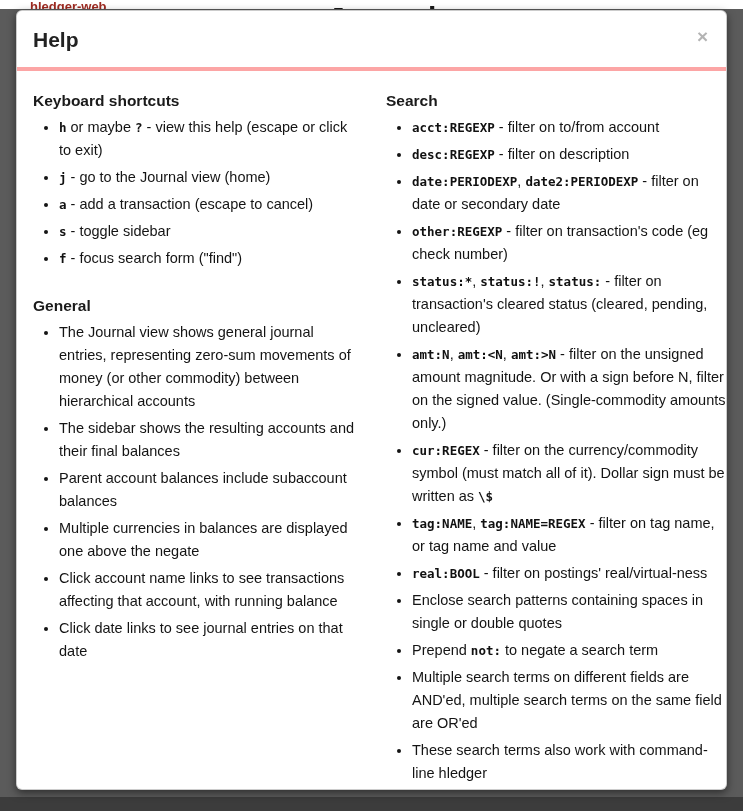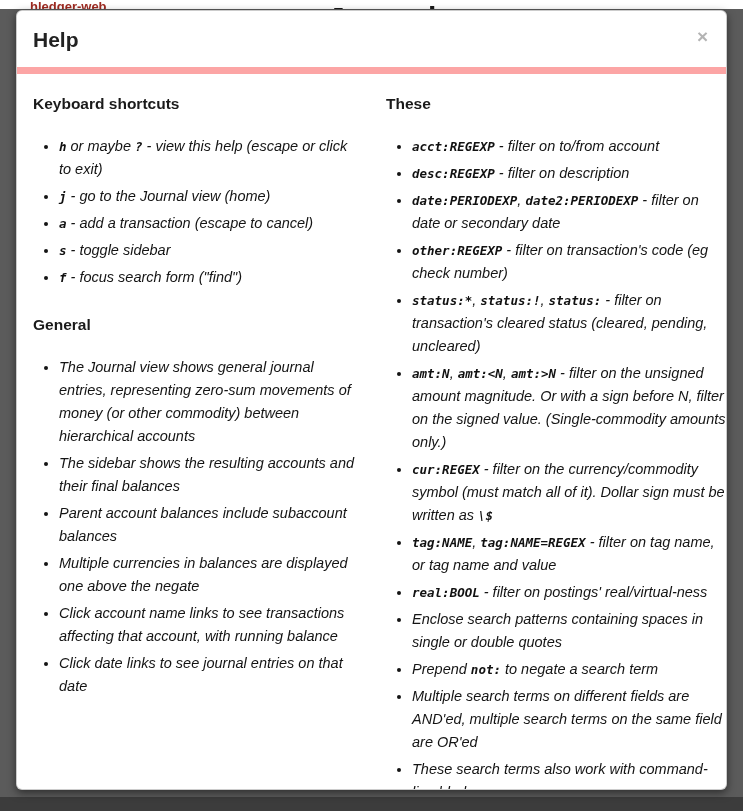--- a/index.html
+++ b/index.html
@@ -36,21 +36,21 @@
     position:absolute;left:16px;top:10px;width:711px;height:780px;
     background:#ffffff;border-radius:6px;z-index:3;
     box-shadow:0 3px 9px rgba(0,0,0,0.5);
     border:1px solid rgba(0,0,0,0.2);
     box-sizing:border-box;
     display:flex;flex-direction:column;overflow:hidden;
   }
   .modal-header{
     position:relative;
     padding:16px 16px 15px 16px;
-    border-bottom:7px solid #fca5a5;
+    border-bottom:4px solid #fca5a5;
     flex:0 0 auto;
   }
   .modal-title{
     margin:0;font-size:21px;line-height:25px;font-weight:bold;color:#222222;
   }
   .close{
     position:absolute;top:12px;right:14px;
     background:none;border:none;padding:4px;
     font-size:19px;line-height:19px;font-weight:bold;color:#b4b4b4;
     cursor:pointer;font-family:"Liberation Sans", sans-serif;
@@ -61,24 +61,23 @@
   }
   .col{box-sizing:border-box;}
   .col-left{flex:0 0 326px;width:326px;}
   .col-right{flex:1 1 auto;padding-left:27px;}
   .section-heading{
     margin:26px 0 0 0;
     font-size:15.5px;font-weight:bold;color:#1a1a1a;line-height:19px;
   }
   .section-heading:first-child{margin-top:0;}
   .help-list{
-    margin:22px 0 0 0;
+    margin:6px 0 0 0;
     padding:0 0 0 26px;
     list-style:disc;
-    font-style:italic;
   }
   .help-list li{
     font-size:14.5px;line-height:23px;color:#141414;
     margin:0 0 4px 0;
   }
   .code{
     font-family:"DejaVu Sans Mono", monospace;
     font-weight:bold;font-size:12.5px;color:#111111;
   }
 </style>
@@ -112,21 +111,21 @@
         <ul class="help-list">
           <li>The Journal view shows general journal entries, representing zero-sum movements of money (or other commodity) between hierarchical accounts</li>
           <li>The sidebar shows the resulting accounts and their final balances</li>
           <li>Parent account balances include subaccount balances</li>
           <li>Multiple currencies in balances are displayed one above the negate</li>
           <li>Click account name links to see transactions affecting that account, with running balance</li>
           <li>Click date links to see journal entries on that date</li>
         </ul>
       </div>
     <div class="col col-right">
-        <h3 class="section-heading">These</h3>
+        <h3 class="section-heading">Search</h3>
         <ul class="help-list">
           <li><span class="code">acct:REGEXP</span> - filter on to/from account</li>
           <li><span class="code">desc:REGEXP</span> - filter on description</li>
           <li><span class="code">date:PERIODEXP</span>, <span class="code">date2:PERIODEXP</span> - filter on date or secondary date</li>
           <li><span class="code">other:REGEXP</span> - filter on transaction's code (eg check number)</li>
           <li><span class="code">status:*</span>, <span class="code">status:!</span>, <span class="code">status:</span> - filter on transaction's cleared status (cleared, pending, uncleared)</li>
           <li><span class="code">amt:N</span>, <span class="code">amt:&lt;N</span>, <span class="code">amt:&gt;N</span> - filter on the unsigned amount magnitude. Or with a sign before N, filter on the signed value. (Single-commodity amounts only.)</li>
           <li><span class="code">cur:REGEX</span> - filter on the currency/commodity symbol (must match all of it). Dollar sign must be written as <span class="code">\$</span></li>
           <li><span class="code">tag:NAME</span>, <span class="code">tag:NAME=REGEX</span> - filter on tag name, or tag name and value</li>
           <li><span class="code">real:BOOL</span> - filter on postings' real/virtual-ness</li>

